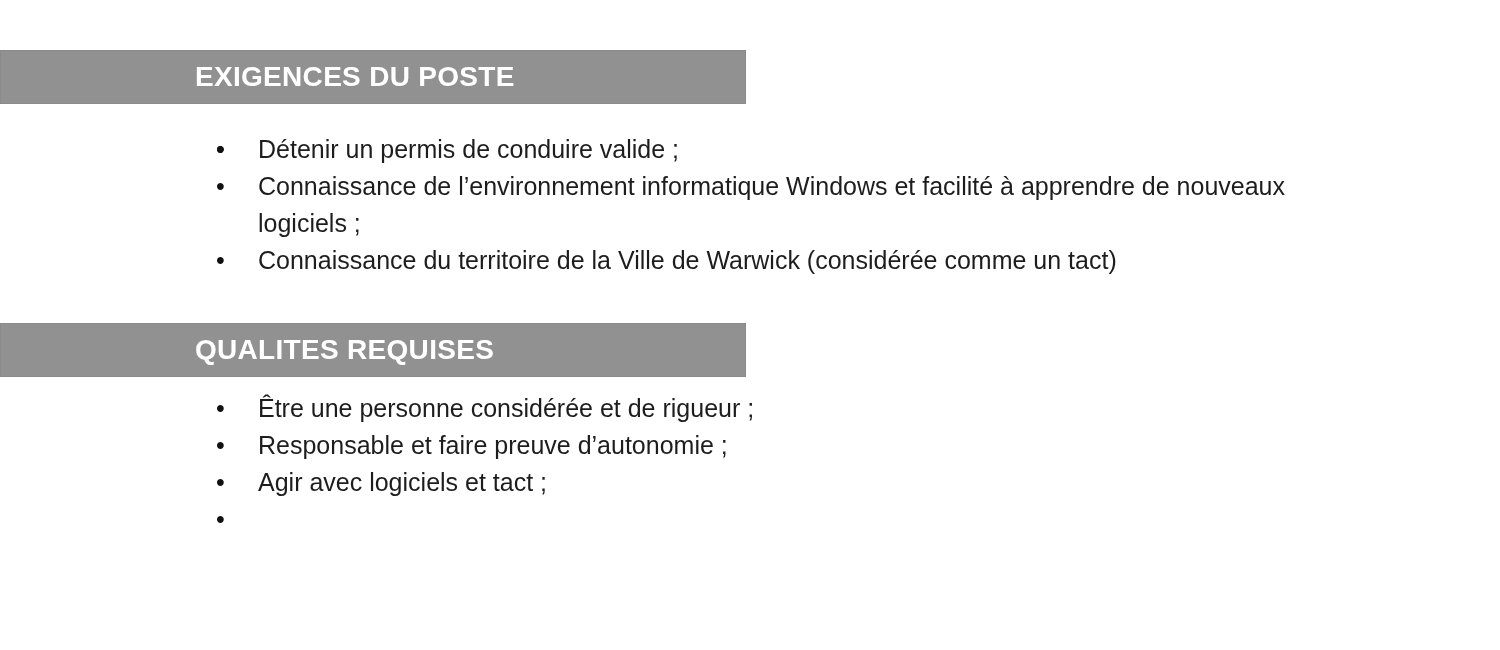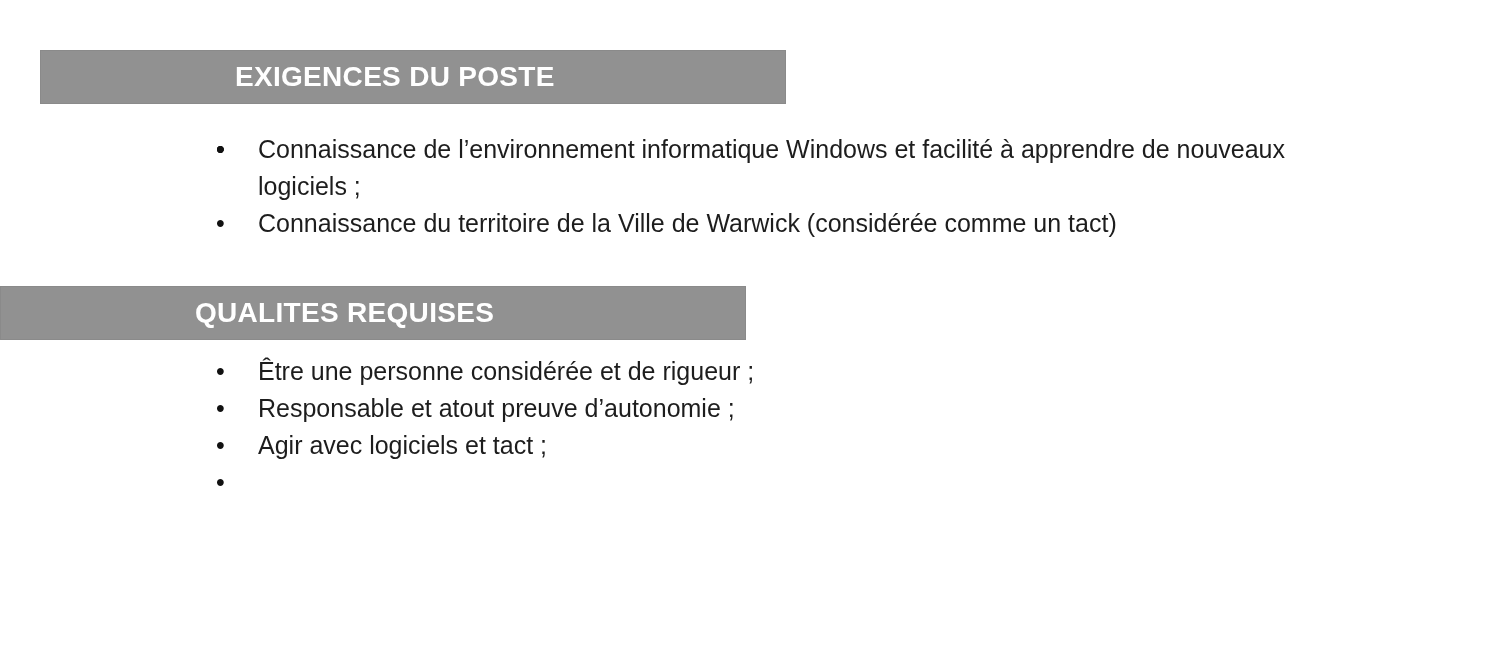--- a/index.html
+++ b/index.html
@@ -14,21 +14,21 @@
     overflow: hidden;
   }
   .section-bar {
     width: 746px;
     height: 54px;
     background: #919191;
     border: 1px solid #8a8a8a;
     display: flex;
     align-items: center;
   }
-  .section-bar--first { margin-top: 50px; margin-left: 40px; }
+  .section-bar--first { margin-top: 50px; }
   .section-bar--second { margin-top: 44px; text-align: right; }
   .section-title {
     padding-left: 194px;
     color: #ffffff;
     font-weight: bold;
     font-size: 28px;
     letter-spacing: 0.3px;
     white-space: nowrap;
   }
   .bullet-list {
@@ -61,20 +61,21 @@
   <div class="section-bar section-bar--first">
     <span class="section-title">EXIGENCES DU POSTE</span>
   </div>
 
   <ul class="bullet-list bullet-list--first">
     <li class="bullet-item">
       <span class="bullet-marker">•</span>
     </li>
     <li class="bullet-item">
       <span class="bullet-marker">•</span>
+      <span>Détenir un permis de conduire valide ;</span>
     </li>
     <li class="bullet-item">
       <span class="bullet-marker">•</span>
       <span>Connaissance de l’environnement informatique Windows et facilité à apprendre de nouveaux logiciels ;</span>
     </li>
     <li class="bullet-item">
       <span class="bullet-marker">•</span>
       <span>Connaissance du territoire de la Ville de Warwick (considérée comme un tact)</span>
     </li>
   </ul>
@@ -83,21 +84,21 @@
     <span class="section-title">QUALITES REQUISES</span>
   </div>
 
   <ul class="bullet-list bullet-list--second">
     <li class="bullet-item">
       <span class="bullet-marker">•</span>
       <span>Être une personne considérée et de rigueur ;</span>
     </li>
     <li class="bullet-item">
       <span class="bullet-marker">•</span>
-      <span>Responsable et atout preuve d’autonomie ;</span>
+      <span>Responsable et faire preuve d’autonomie ;</span>
     </li>
     <li class="bullet-item">
       <span class="bullet-marker">•</span>
       <span>Agir avec logiciels et tact ;</span>
     </li>
     <li class="bullet-item">
       <span class="bullet-marker">•</span>
     </li>
   </ul>
 

